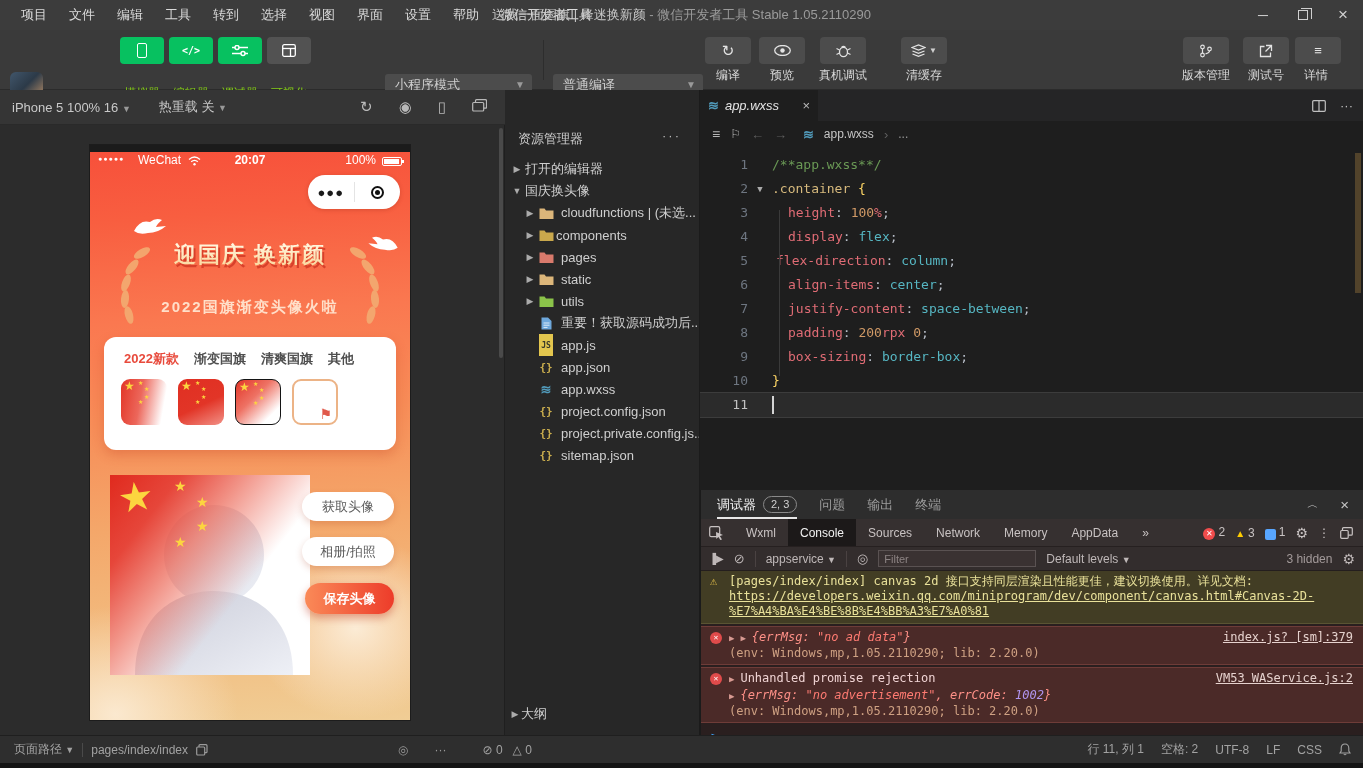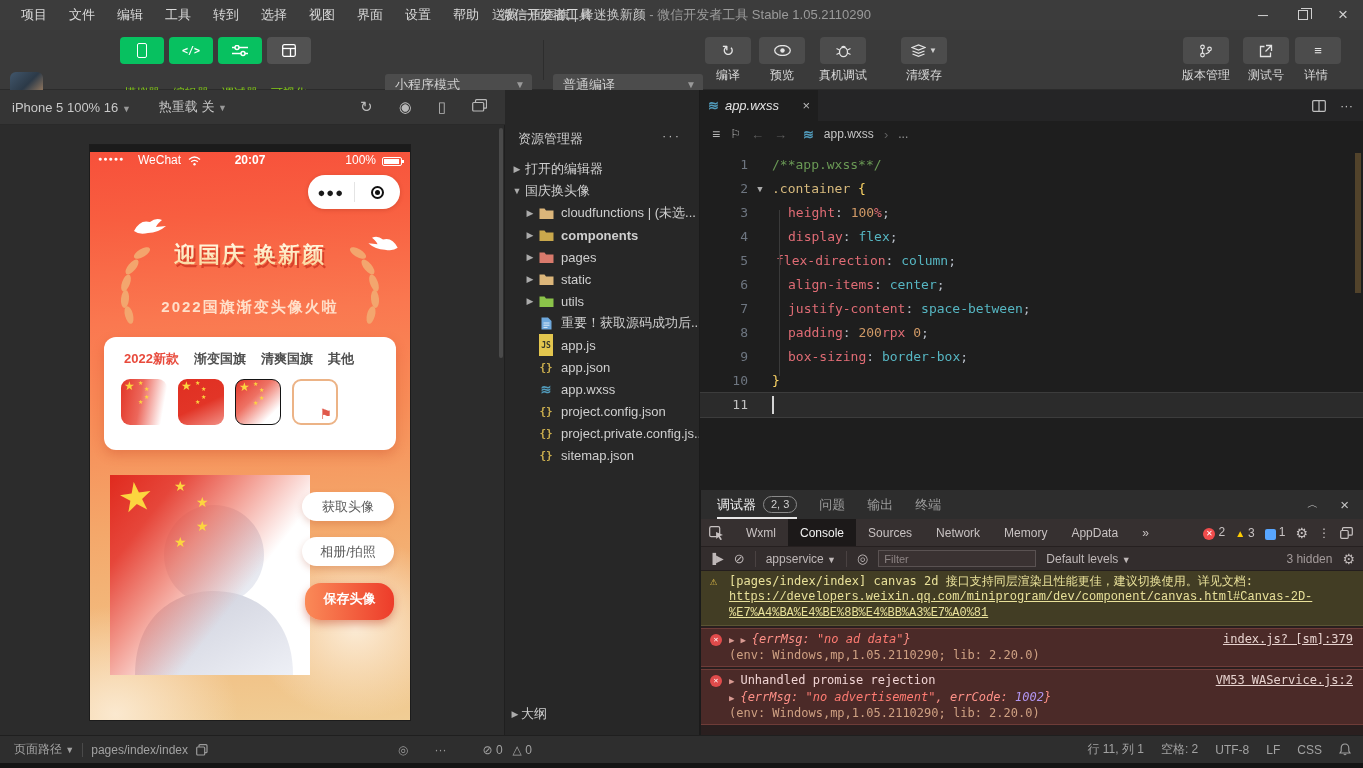--- a/index.html
+++ b/index.html
@@ -80,21 +80,21 @@
   .thumb.t2 { background:linear-gradient(155deg,#e02f22 0%,#e23527 55%,#f29187 100%); }
   .thumb.t3 { background:linear-gradient(135deg,#e23527 0%,#ee7264 40%,#fff 80%); border:1.5px solid #141414; }
   .thumb.t4 { background:#fff; border:2px solid #ecb habit; border:2px solid #ecb386; }
   .thumb .flag-mini { position:absolute; right:4px; bottom:1px; color:#e0584a; font-size:14px; }
   .star { position:absolute; color:#fcd53f; line-height:1; }
   .preview { position:absolute; left:20px; top:330px; width:200px; height:200px; background:#fff; cursor:pointer; }
   .preview svg { position:absolute; left:0; top:0; }
   .preview .flagover { position:absolute; inset:0;
     background:linear-gradient(128deg,#e02a1e 0%,#e6463a 20%,rgba(238,120,105,.8) 38%,rgba(255,255,255,0) 63%); }
   .btn-white { position:absolute; left:212px; width:92px; height:29px; background:#fff; border-radius:15px; color:#5a5a5a; font-size:13px; text-align:center; line-height:29px; box-shadow:0 3px 7px rgba(170,55,25,.22); cursor:pointer; }
-  .btn-save { position:absolute; left:215px; top:438px; width:89px; height:37px; border-radius:16px; background:linear-gradient(90deg,#fa8a58,#ed3c2a); color:#fff; font-size:13px; font-weight:bold; text-align:center; line-height:31px; box-shadow:0 4px 8px rgba(190,45,20,.4); cursor:pointer; }
+  .btn-save { position:absolute; left:215px; top:438px; width:89px; height:31px; border-radius:16px; background:linear-gradient(90deg,#fa8a58,#ed3c2a); color:#fff; font-size:13px; font-weight:bold; text-align:center; line-height:31px; box-shadow:0 4px 8px rgba(190,45,20,.4); cursor:pointer; }
 
   
   .explorer { position:absolute; left:505px; top:90px; width:195px; height:645px; background:#272727; border-right:1px solid #1b1b1b; }
   .exp-head { position:absolute; left:13px; top:40px; color:#cccccc; font-size:13px; }
   .exp-more { position:absolute; right:18px; top:38px; color:#bbb; letter-spacing:2px; cursor:pointer; }
   .tree { position:absolute; left:0; top:68px; width:100%; }
   .trow { height:22px; display:flex; align-items:center; color:#cfcfcf; font-size:13px; white-space:nowrap; overflow:hidden; cursor:pointer; }
   .trow .arr { width:12px; font-size:9px; color:#ababab; text-align:center; flex:none; }
   .trow .tico { width:20px; text-align:center; flex:none; display:flex; justify-content:center; align-items:center; }
   .jsbadge { background:#e3c64e; color:#3a3a2a; font:bold 8px "DejaVu Sans Mono",monospace; padding:17px 2px; border-radius:2px; }
@@ -143,21 +143,21 @@
   .cnt-warn:before { content:"▲"; color:#fc0; margin-right:3px; font-size:10px; }
   .cnt-info:before { content:"❚"; display:inline-block; width:11px; height:11px; background:#58a6ff; color:#58a6ff; border-radius:2px; margin-right:3px; font-size:8px; }
   .con-toolbar { position:absolute; left:0; top:57px; width:100%; height:24px; background:#332d2d; border-bottom:1px solid #241e1e; display:flex; align-items:center; font-size:12px; color:#bfb8b8; gap:10px; padding:0 8px; }
   .con-toolbar .sep { width:1px; height:16px; background:#4a4242; }
   .filter-input { width:158px; height:17px; background:#3a3232; border:1px solid #5a5252; color:#cfc8c8; font-size:11px; padding:0 5px; font-family:"Liberation Sans",sans-serif; }
   .filter-input::placeholder { color:#8d8484; }
   .hidden-lbl { margin-left:auto; color:#a39a9a; }
   .console { position:absolute; left:0; top:81px; width:100%; height:164px; background:#2a1f1f; overflow:hidden; font-family:"DejaVu Sans Mono",monospace; font-size:12px; }
   .msg-warn { background:#423d24; border-bottom:1px solid #5a5433; color:#e9e19a; padding:3px 10px 4px 28px; line-height:15px; position:relative; }
   .msg-warn .wicon { position:absolute; left:9px; top:3px; color:#e7c24a; font-size:12px; }
-  .msg-warn a { color:#e9e19a; text-decoration:underline; cursor:pointer;font-family:Liberation Mono, monospace; }
+  .msg-warn a { color:#e9e19a; text-decoration:underline; cursor:pointer; }
   .msg-err { background:#4b2a28; border-top:1px solid #6e3c38; border-bottom:1px solid #6e3c38; color:#f0c6c0; padding:2px 10px 3px 9px; margin-top:2px; }
   .err-line { display:flex; align-items:baseline; line-height:16px; }
   .err-ico { display:inline-block; width:12px; height:12px; background:#e04b4b; color:#fff; border-radius:50%; font-size:8px; line-height:12px; text-align:center; margin-right:7px; flex:none; align-self:center; }
   .err-arr { color:#d89a92; font-size:9px; margin-right:6px; cursor:pointer; }
   .err-body { flex:1; font-style:italic; }
   .err-src { color:#e6d2ce; text-decoration:underline; margin-left:12px; white-space:nowrap; cursor:pointer; }
   .err-env { color:#cfa183; line-height:15px; padding-left:19px; font-style:normal; }
   .err-sub { padding-left:19px; }
   .c-key { color:#ff9188; } .c-str { color:#ff7b72; } .c-num { color:#b195f0; } .c-plain { color:#f0d4d4; }
   .prompt { color:#3ea6ff; font-weight:bold; padding:6px 0 0 10px; font-size:13px; }
@@ -470,21 +470,21 @@
         </span>
         <span style="margin-left: 5px;">cloudfunctions | (未选...</span>
       </div>
       <div class="trow" style="padding-left: 19px;">
         <span class="arr">▶</span>
         <span class="tico">
           <svg width="15" height="13" viewBox="0 0 15 13">
             <path d="M0.5 1.5 h5 l1.5 2 h7.5 v8.5 h-14 z" fill="#c9a84c"></path>
           </svg>
         </span>
-        <span style="margin-left: 5px; font-weight: bold;">components</span>
+        <span style="">components</span>
       </div>
       <div class="trow" style="padding-left: 19px;">
         <span class="arr">▶</span>
         <span class="tico">
           <svg width="15" height="13" viewBox="0 0 15 13">
             <path d="M0.5 1.5 h5 l1.5 2 h7.5 v8.5 h-14 z" fill="#d97a6c"></path>
           </svg>
         </span>
         <span style="margin-left: 5px;">pages</span>
       </div>

